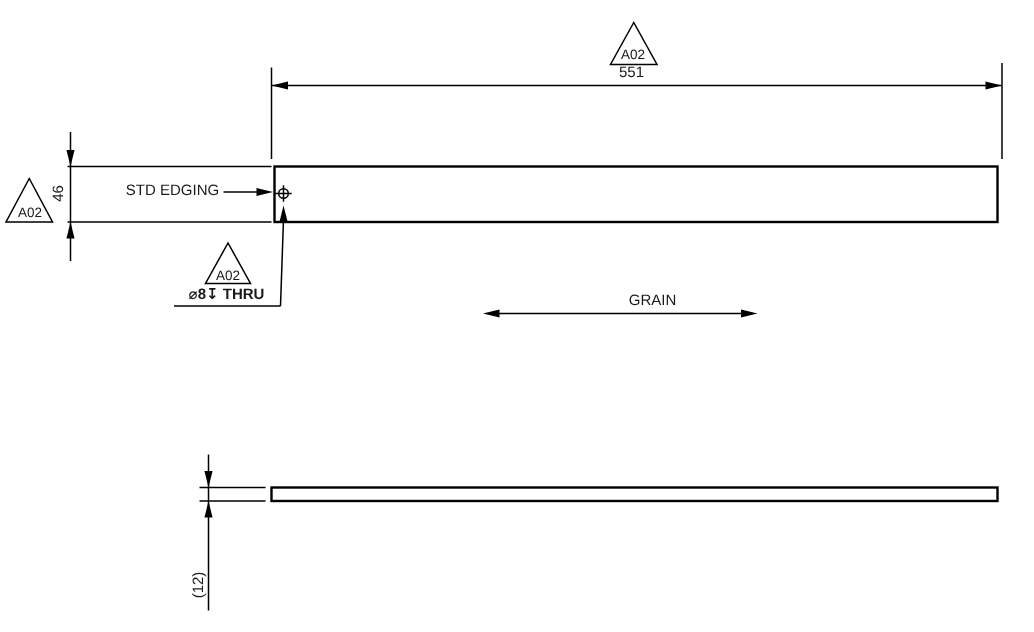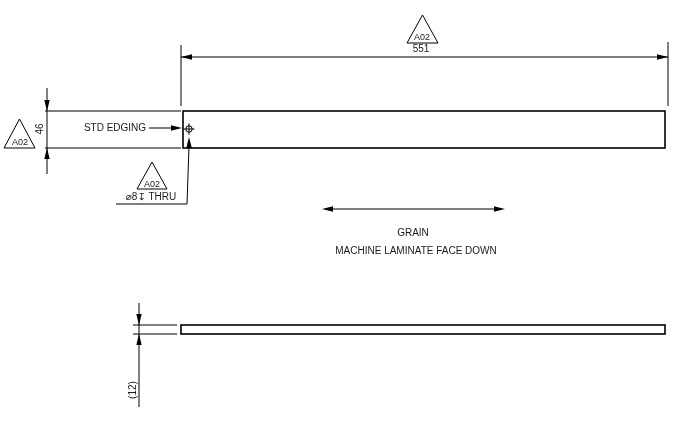--- a/index.html
+++ b/index.html
@@ -97,21 +97,20 @@
   <div class="lbl dim" style="left:421px;top:49px;">551</div>
 
   <div class="lbl small" style="left:20px;top:142px;">A02</div>
 
   <div class="lbl dim rot" style="left:40px;top:129px;">46</div>
 
   <div class="lbl" style="left:115px;top:128px;">STD EDGING</div>
 
   <div class="lbl small" style="left:152px;top:184px;">A02</div>
 
-  <div class="lbl" style="left:151px;top:197px;">⌀8↧ THRU</div>
+  <div class="lbl" style="left:151px;top:197px;font-weight:bold;">⌀8↧ THRU</div>
 
-  <div class="lbl dim" style="left:413px;top:201px;margin-top:32px;">GRAIN</div>
+  <div class="lbl dim" style="left:435px;top:201px;">GRAIN</div>
 
-  <div class="lbl" style="left:416px;top:251px;">MACHINE LAMINATE FACE DOWN</div>
 
   <div class="lbl dim rot" style="left:133px;top:390px;">(12)</div>
 
 </div>
 
 </body></html>

